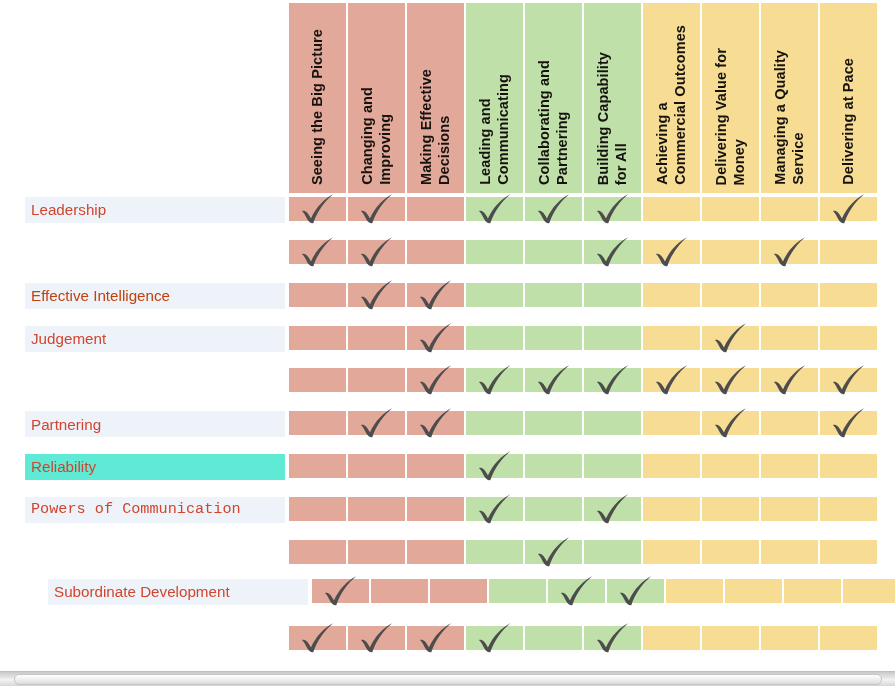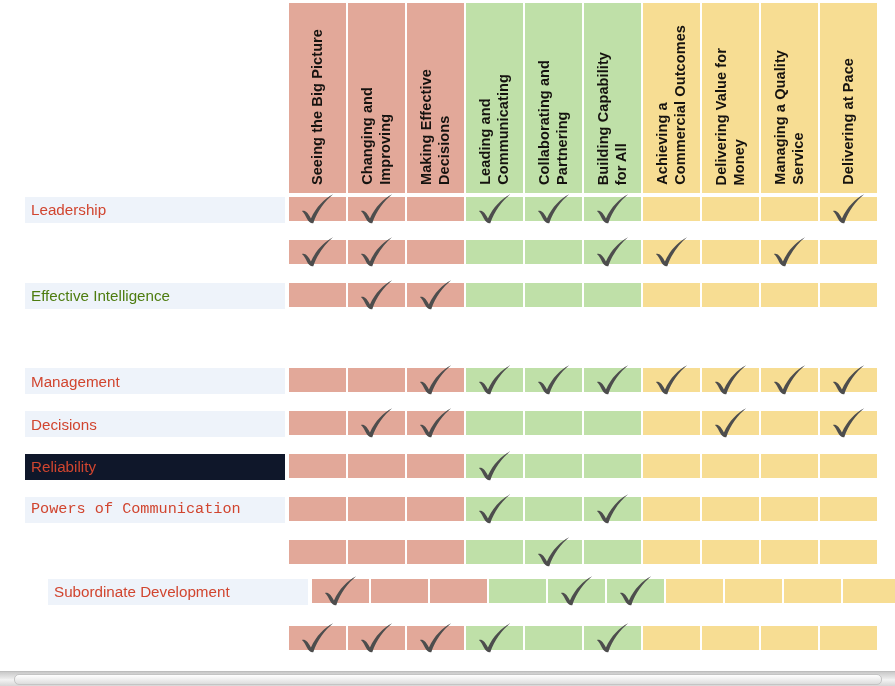--- a/index.html
+++ b/index.html
@@ -224,45 +224,65 @@
         <div class="cell yellow" style="left: 702px; width: 59px; background: rgb(247, 221, 147);"></div>
         <div class="cell yellow" style="left: 761px; width: 59px; background: rgb(247, 221, 147);">
           <svg viewBox="0 0 40 36" class="tick">
             <path d="M3 20 C6 19 9 21 12.5 28 C18 16 27 7 36 2.5 C27.5 9.5 19.5 20 15 33 C12.5 33.5 10 31.5 8.5 28.5 C7 25.5 5.5 22.5 3 20 Z" fill="#4d4d4d"></path>
           </svg>
         </div>
         <div class="cell yellow" style="left: 820px; width: 59px; background: rgb(247, 221, 147);"></div>
       </div>
       <div class="rowband" style="top: 282.7px;">
         <div class="rowlabelcell" style="background: rgb(238, 243, 250);">
-          <span style="color: #4d7c0f;">Effective Intelligence</span>
+          <span style="color: #c2410c;">Effective Intelligence</span>
         </div>
         <div class="cell pink" style="left: 289px; width: 59px; background: rgb(226, 168, 153);"></div>
         <div class="cell pink" style="left: 348px; width: 59px; background: rgb(226, 168, 153);">
           <svg viewBox="0 0 40 36" class="tick">
             <path d="M3 20 C6 19 9 21 12.5 28 C18 16 27 7 36 2.5 C27.5 9.5 19.5 20 15 33 C12.5 33.5 10 31.5 8.5 28.5 C7 25.5 5.5 22.5 3 20 Z" fill="#4d4d4d"></path>
           </svg>
         </div>
         <div class="cell pink" style="left: 407px; width: 59px; background: rgb(226, 168, 153);">
           <svg viewBox="0 0 40 36" class="tick">
             <path d="M3 20 C6 19 9 21 12.5 28 C18 16 27 7 36 2.5 C27.5 9.5 19.5 20 15 33 C12.5 33.5 10 31.5 8.5 28.5 C7 25.5 5.5 22.5 3 20 Z" fill="#4d4d4d"></path>
           </svg>
         </div>
         <div class="cell green" style="left: 466px; width: 59px; background: rgb(191, 224, 168);"></div>
         <div class="cell green" style="left: 525px; width: 59px; background: rgb(191, 224, 168);"></div>
         <div class="cell green" style="left: 584px; width: 59px; background: rgb(191, 224, 168);"></div>
         <div class="cell yellow" style="left: 643px; width: 59px; background: rgb(247, 221, 147);"></div>
         <div class="cell yellow" style="left: 702px; width: 59px; background: rgb(247, 221, 147);"></div>
         <div class="cell yellow" style="left: 761px; width: 59px; background: rgb(247, 221, 147);"></div>
         <div class="cell yellow" style="left: 820px; width: 59px; background: rgb(247, 221, 147);"></div>
       </div>
+      <div class="rowband" style="top: 325.55px;">
+        <div class="rowlabelcell" style="background: rgb(238, 243, 250);">
+          <span style="color: rgb(209, 69, 47);">Judgement</span>
+        </div>
+        <div class="cell pink" style="left: 289px; width: 59px; background: rgb(226, 168, 153);"></div>
+        <div class="cell pink" style="left: 348px; width: 59px; background: rgb(226, 168, 153);"></div>
+        <div class="cell pink" style="left: 407px; width: 59px; background: rgb(226, 168, 153);">
+          <svg viewBox="0 0 40 36" class="tick">
+            <path d="M3 20 C6 19 9 21 12.5 28 C18 16 27 7 36 2.5 C27.5 9.5 19.5 20 15 33 C12.5 33.5 10 31.5 8.5 28.5 C7 25.5 5.5 22.5 3 20 Z" fill="#4d4d4d"></path>
+          </svg>
+        </div>
+        <div class="cell green" style="left: 466px; width: 59px; background: rgb(191, 224, 168);"></div>
+        <div class="cell green" style="left: 525px; width: 59px; background: rgb(191, 224, 168);"></div>
+        <div class="cell green" style="left: 584px; width: 59px; background: rgb(191, 224, 168);"></div>
+        <div class="cell yellow" style="left: 643px; width: 59px; background: rgb(247, 221, 147);"></div>
+        <div class="cell yellow" style="left: 702px; width: 59px; background: rgb(247, 221, 147);">
+          <svg viewBox="0 0 40 36" class="tick">
+            <path d="M3 20 C6 19 9 21 12.5 28 C18 16 27 7 36 2.5 C27.5 9.5 19.5 20 15 33 C12.5 33.5 10 31.5 8.5 28.5 C7 25.5 5.5 22.5 3 20 Z" fill="#4d4d4d"></path>
+          </svg>
+        </div>
+        <div class="cell yellow" style="left: 761px; width: 59px; background: rgb(247, 221, 147);"></div>
+        <div class="cell yellow" style="left: 820px; width: 59px; background: rgb(247, 221, 147);"></div>
+      </div>
       <div class="rowband" style="top: 368.4px;">
-        <div class="rowlabelcell" style="background: rgb(238, 243, 250);">
-          <span style="color: rgb(209, 69, 47);">Management</span>
-        </div>
         <div class="cell pink" style="left: 289px; width: 59px; background: rgb(226, 168, 153);"></div>
         <div class="cell pink" style="left: 348px; width: 59px; background: rgb(226, 168, 153);"></div>
         <div class="cell pink" style="left: 407px; width: 59px; background: rgb(226, 168, 153);">
           <svg viewBox="0 0 40 36" class="tick">
             <path d="M3 20 C6 19 9 21 12.5 28 C18 16 27 7 36 2.5 C27.5 9.5 19.5 20 15 33 C12.5 33.5 10 31.5 8.5 28.5 C7 25.5 5.5 22.5 3 20 Z" fill="#4d4d4d"></path>
           </svg>
         </div>
         <div class="cell green" style="left: 466px; width: 59px; background: rgb(191, 224, 168);">
           <svg viewBox="0 0 40 36" class="tick">
             <path d="M3 20 C6 19 9 21 12.5 28 C18 16 27 7 36 2.5 C27.5 9.5 19.5 20 15 33 C12.5 33.5 10 31.5 8.5 28.5 C7 25.5 5.5 22.5 3 20 Z" fill="#4d4d4d"></path>
@@ -294,21 +314,21 @@
           </svg>
         </div>
         <div class="cell yellow" style="left: 820px; width: 59px; background: rgb(247, 221, 147);">
           <svg viewBox="0 0 40 36" class="tick">
             <path d="M3 20 C6 19 9 21 12.5 28 C18 16 27 7 36 2.5 C27.5 9.5 19.5 20 15 33 C12.5 33.5 10 31.5 8.5 28.5 C7 25.5 5.5 22.5 3 20 Z" fill="#4d4d4d"></path>
           </svg>
         </div>
       </div>
       <div class="rowband" style="top: 411.25px;">
         <div class="rowlabelcell" style="background: rgb(238, 243, 250);">
-          <span style="color: rgb(209, 69, 47);">Decisions</span>
+          <span style="color: rgb(209, 69, 47);">Partnering</span>
         </div>
         <div class="cell pink" style="left: 289px; width: 59px; background: rgb(226, 168, 153);"></div>
         <div class="cell pink" style="left: 348px; width: 59px; background: rgb(226, 168, 153);">
           <svg viewBox="0 0 40 36" class="tick">
             <path d="M3 20 C6 19 9 21 12.5 28 C18 16 27 7 36 2.5 C27.5 9.5 19.5 20 15 33 C12.5 33.5 10 31.5 8.5 28.5 C7 25.5 5.5 22.5 3 20 Z" fill="#4d4d4d"></path>
           </svg>
         </div>
         <div class="cell pink" style="left: 407px; width: 59px; background: rgb(226, 168, 153);">
           <svg viewBox="0 0 40 36" class="tick">
             <path d="M3 20 C6 19 9 21 12.5 28 C18 16 27 7 36 2.5 C27.5 9.5 19.5 20 15 33 C12.5 33.5 10 31.5 8.5 28.5 C7 25.5 5.5 22.5 3 20 Z" fill="#4d4d4d"></path>
@@ -324,21 +344,21 @@
           </svg>
         </div>
         <div class="cell yellow" style="left: 761px; width: 59px; background: rgb(247, 221, 147);"></div>
         <div class="cell yellow" style="left: 820px; width: 59px; background: rgb(247, 221, 147);">
           <svg viewBox="0 0 40 36" class="tick">
             <path d="M3 20 C6 19 9 21 12.5 28 C18 16 27 7 36 2.5 C27.5 9.5 19.5 20 15 33 C12.5 33.5 10 31.5 8.5 28.5 C7 25.5 5.5 22.5 3 20 Z" fill="#4d4d4d"></path>
           </svg>
         </div>
       </div>
       <div class="rowband" style="top: 454.1px;">
-        <div class="rowlabelcell" style="background: #0f172a;">
+        <div class="rowlabelcell" style="background: #5eead4;">
           <span style="color: rgb(209, 69, 47);">Reliability</span>
         </div>
         <div class="cell pink" style="left: 289px; width: 59px; background: rgb(226, 168, 153);"></div>
         <div class="cell pink" style="left: 348px; width: 59px; background: rgb(226, 168, 153);"></div>
         <div class="cell pink" style="left: 407px; width: 59px; background: rgb(226, 168, 153);"></div>
         <div class="cell green" style="left: 466px; width: 59px; background: rgb(191, 224, 168);">
           <svg viewBox="0 0 40 36" class="tick">
             <path d="M3 20 C6 19 9 21 12.5 28 C18 16 27 7 36 2.5 C27.5 9.5 19.5 20 15 33 C12.5 33.5 10 31.5 8.5 28.5 C7 25.5 5.5 22.5 3 20 Z" fill="#4d4d4d"></path>
           </svg>
         </div>

